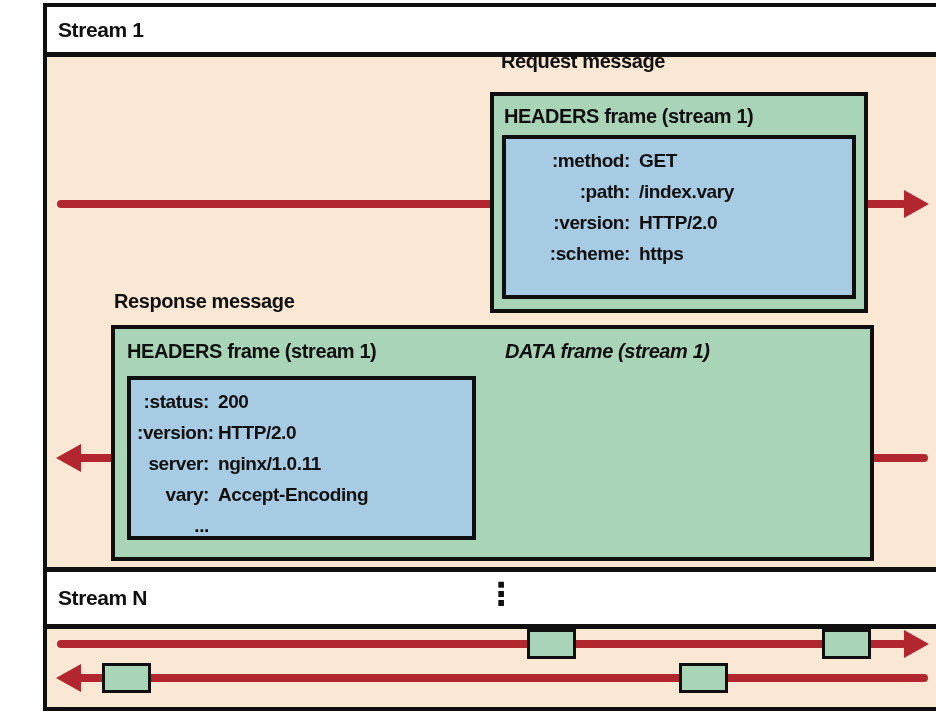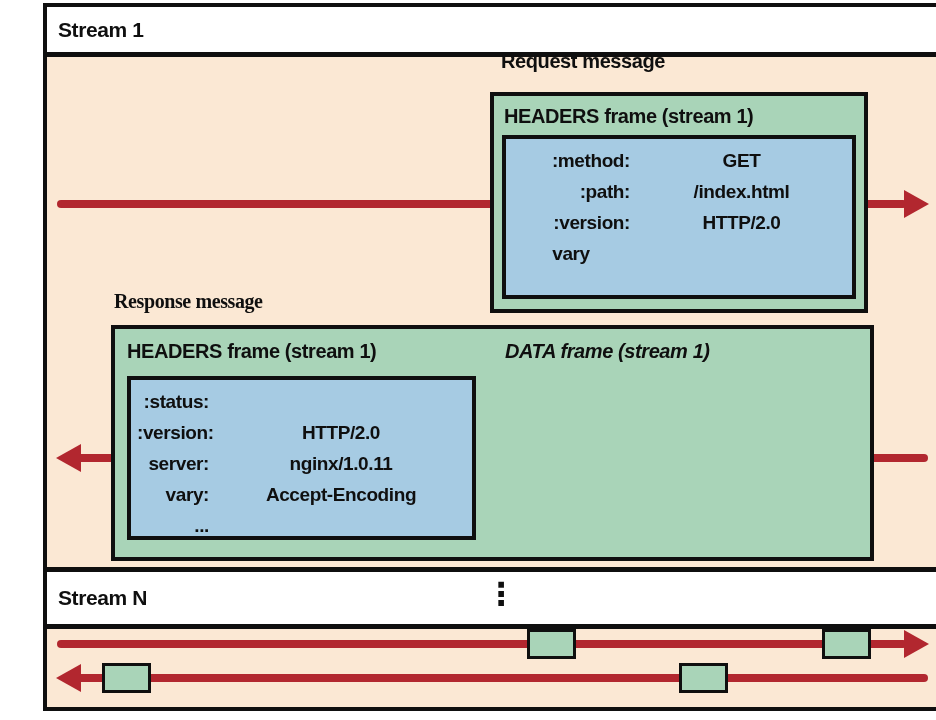--- a/index.html
+++ b/index.html
@@ -83,21 +83,21 @@
   .kv {
     display: grid;
     column-gap: 9px;
     line-height: 31px;
     font-size: 19px;
     white-space: nowrap;
   }
   .req-blue .kv  { grid-template-columns: 118px 1fr; }
   .resp-blue-headers .kv { grid-template-columns: 72px 1fr; }
   .kv .k { text-align: right; }
-  .kv .v { text-align: center; }
+  .kv .v { text-align: left; }
   .payload-box { display: flex; align-items: center; justify-content: center; font-size: 20px; }
 
   
   .v-ellipsis {
     left: 464px; top: 570px; width: 26px; height: 48px;
     display: flex; align-items: center; justify-content: center;
     font-size: 32px; line-height: 48px; z-index: 2;
     font-family: "DejaVu Sans", sans-serif;
   }
 
@@ -134,43 +134,45 @@
   <div class="abs frame-box req-box">
     <span class="frame-title">HEADERS frame (stream 1)</span>
     <div class="blue-box req-blue">
       <div class="kv-list">
         <div class="kv">
           <span class="k">:method:</span>
           <span class="v">GET</span>
         </div>
         <div class="kv">
           <span class="k">:path:</span>
-          <span class="v">/index.html</span>
+          <span class="v">/index.vary</span>
         </div>
         <div class="kv">
           <span class="k">:version:</span>
           <span class="v">HTTP/2.0</span>
         </div>
         <div class="kv">
-          <span class="v">vary</span>
+          <span class="k">:scheme:</span>
+          <span class="v">https</span>
         </div>
       </div>
     </div>
   </div>
 
-  <div class="abs msg-label" style="left:90px; top:290px;font-family:Liberation Serif, serif;">Response message</div>
+  <div class="abs msg-label" style="left:90px; top:290px;">Response message</div>
 
   <div class="abs frame-box resp-box">
     <span class="frame-title resp-title-headers">HEADERS frame (stream 1)</span>
     <span class="frame-title resp-title-data">DATA frame (stream 1)</span>
 
     <div class="blue-box resp-blue-headers">
       <div class="kv-list">
         <div class="kv">
           <span class="k">:status:</span>
+          <span class="v">200</span>
         </div>
         <div class="kv">
           <span class="k">:version:</span>
           <span class="v">HTTP/2.0</span>
         </div>
         <div class="kv">
           <span class="k">server:</span>
           <span class="v">nginx/1.0.11</span>
         </div>
         <div class="kv">

